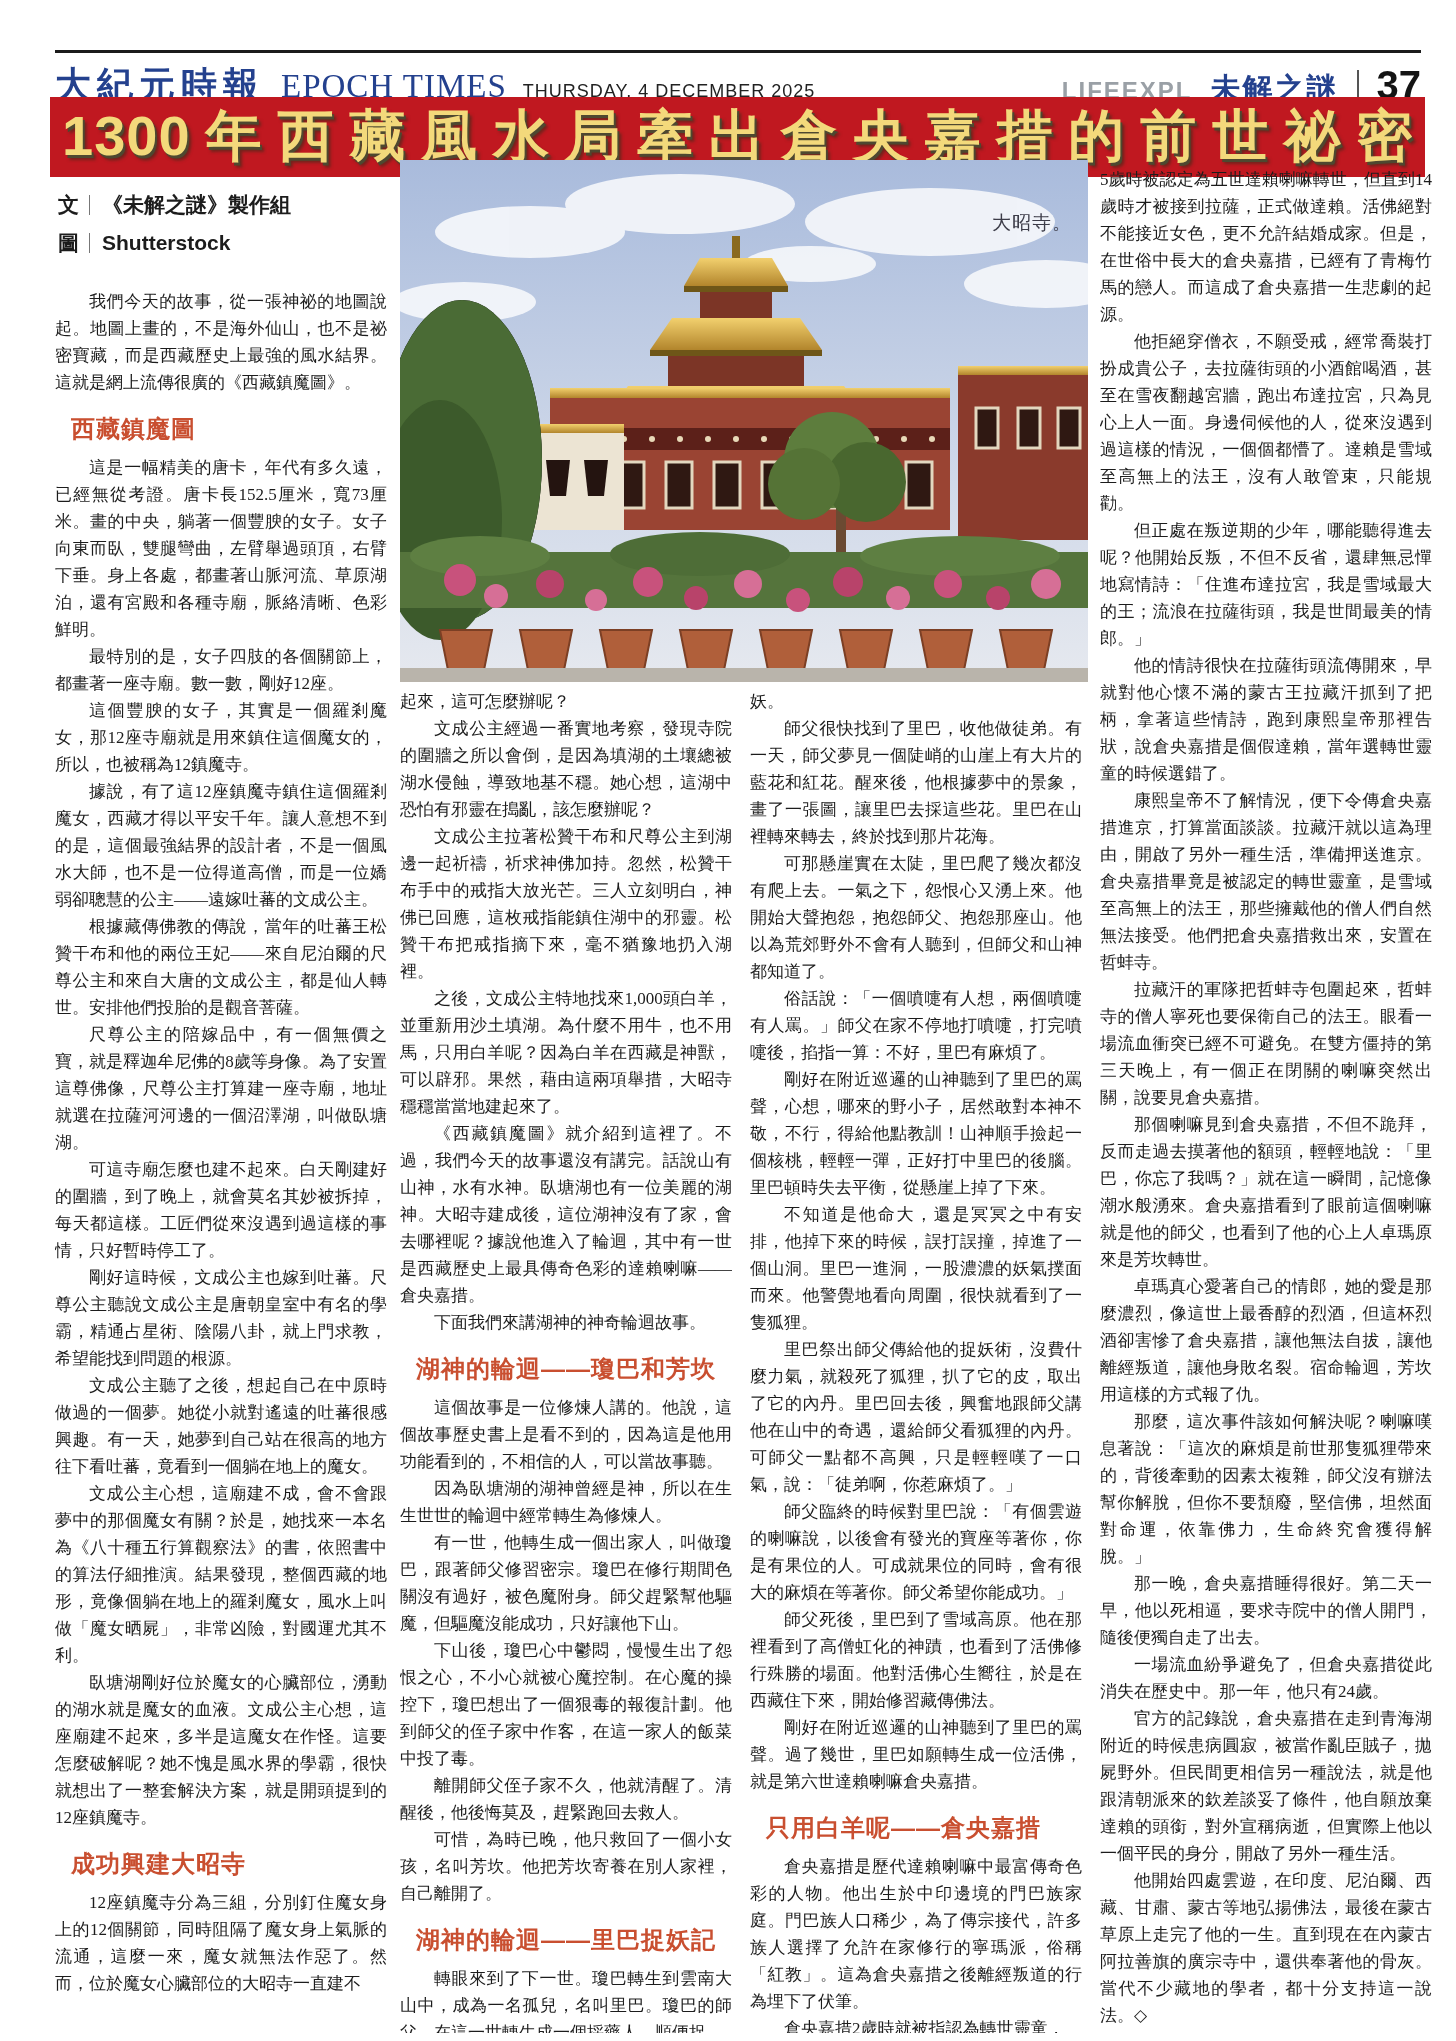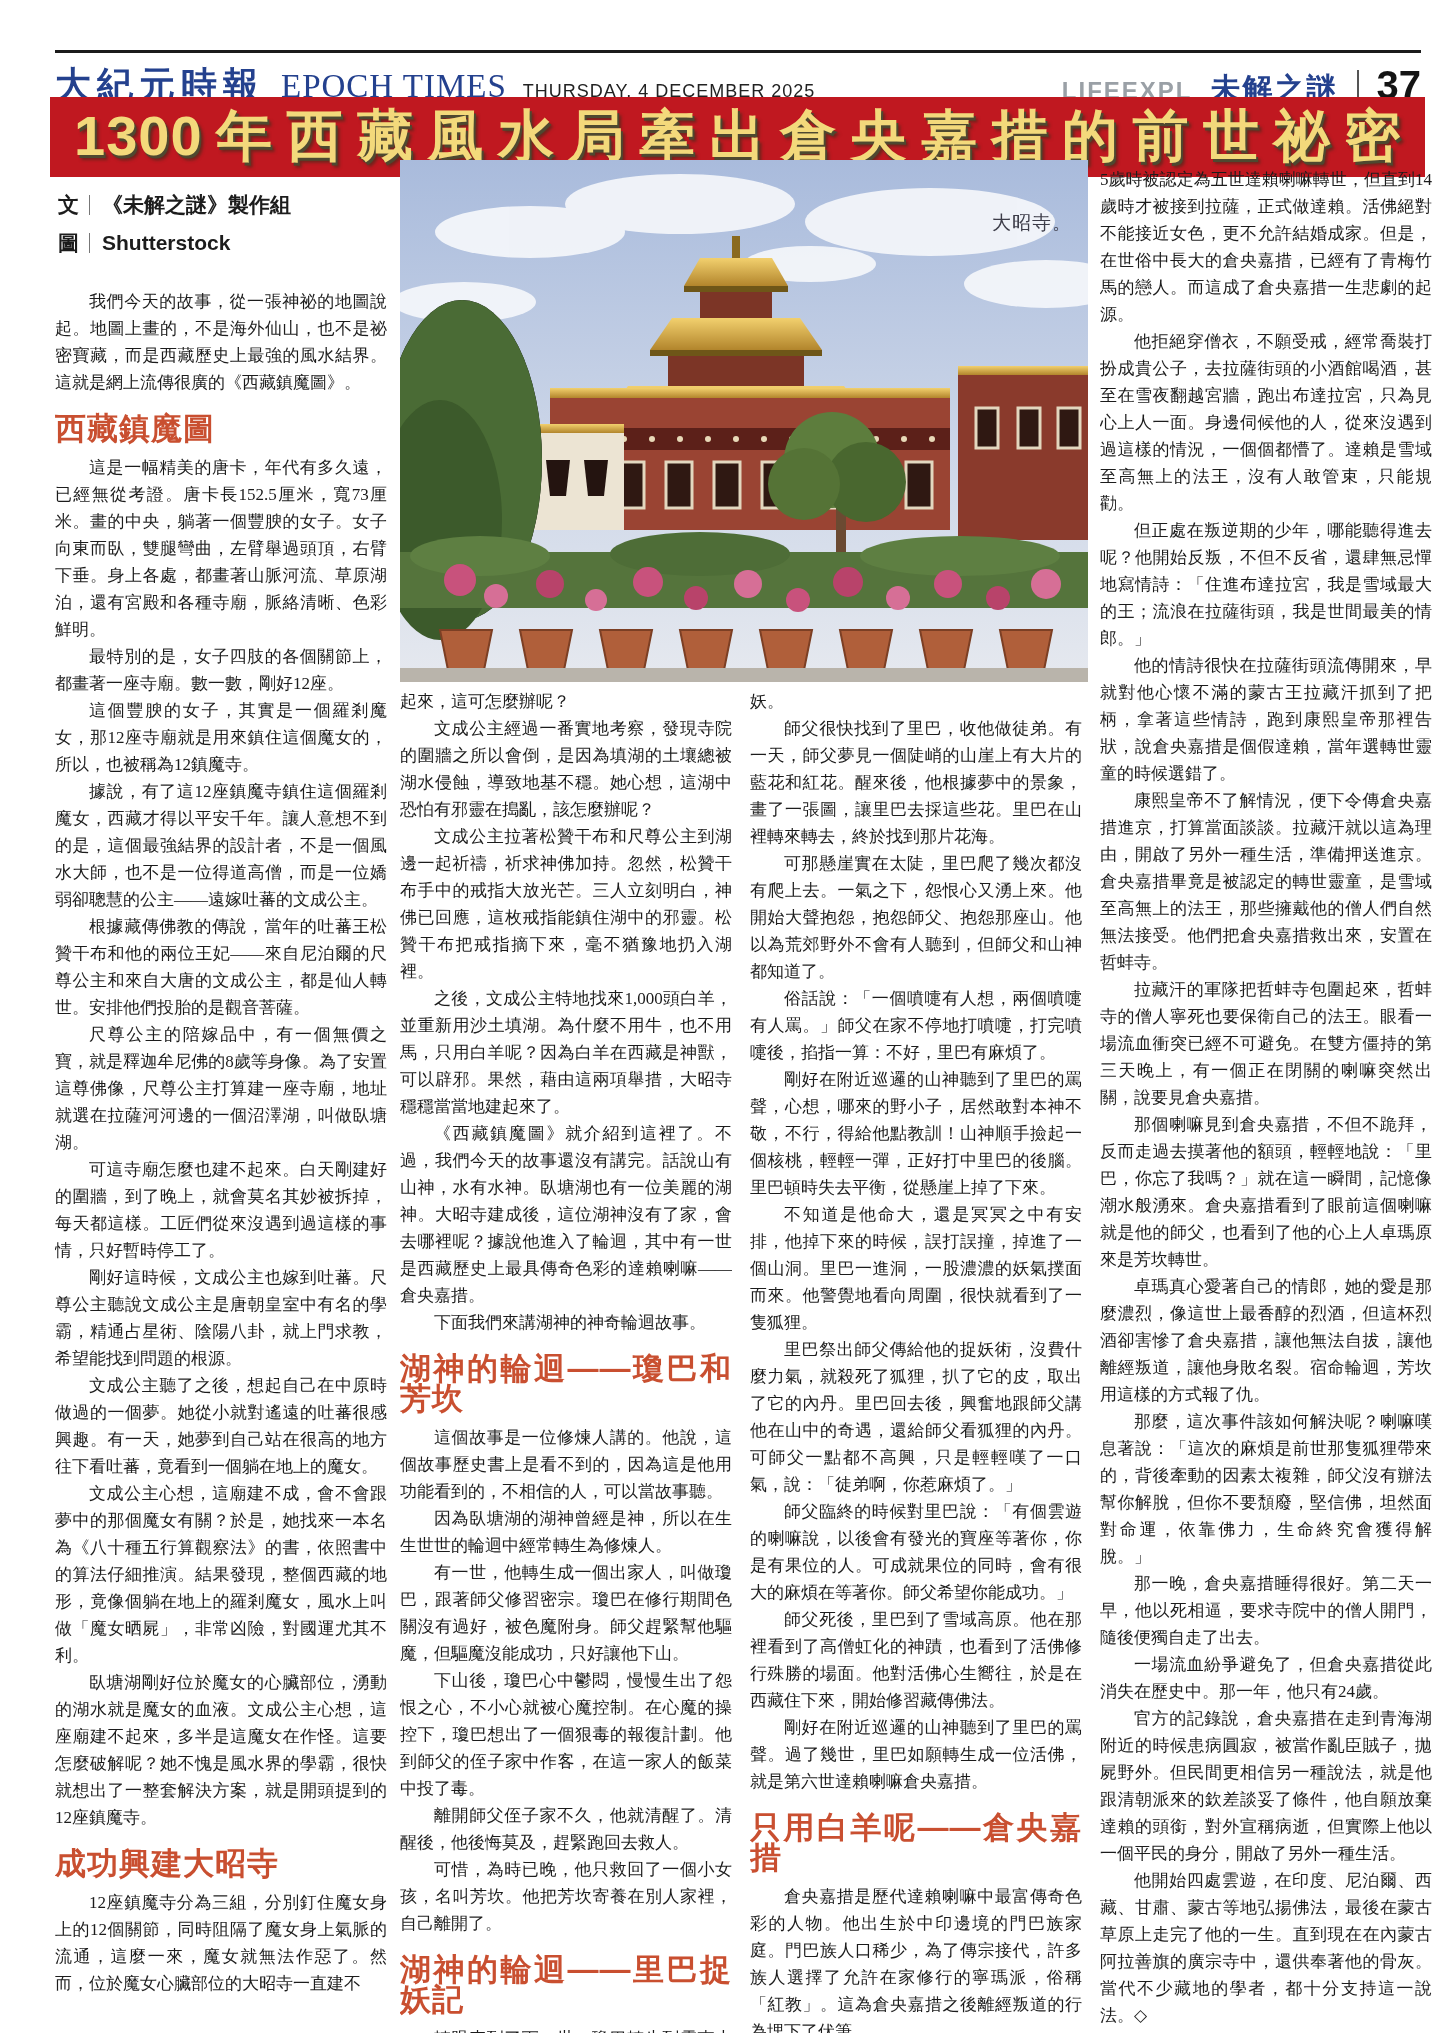--- a/index.html
+++ b/index.html
@@ -24,21 +24,21 @@
   .mast-en{font-size:33px; color:var(--masthead-blue); font-family:"Liberation Serif","DejaVu Serif",serif; letter-spacing:1px;}
   .mast-date{font-size:18px; color:#222; letter-spacing:1px;}
   .mast-right{display:flex; align-items:baseline; gap:18px;}
   .sec-label{font-size:24px; font-weight:700; color:var(--section-gray); letter-spacing:2px;}
   .sec-name{font-size:30px; font-weight:800; color:var(--masthead-blue); letter-spacing:2px;}
   .pg-divider{display:inline-block; width:2px; height:34px; background:#555; align-self:center;}
   .pg-num{font-size:40px; font-weight:800; color:#141414;}
   
   .headline-band{
     position:absolute; left:50px; top:97px; width:1375px; height:80px;
-    background:var(--band-red); margin:0; box-sizing:border-box; padding:0 24px;
+    background:var(--band-red); margin:0; box-sizing:border-box; padding:0 12px;
     font-family:"Liberation Sans","DejaVu Sans",sans-serif;
     font-size:56px; font-weight:800; line-height:78px;
     color:var(--headline-yellow);
     text-shadow:2px 3px 0 #4e4830, 4px 5px 3px rgba(50,45,25,.55);
     text-align:justify; text-align-last:justify; white-space:nowrap; letter-spacing:1px;
   }
   
   .byline{position:absolute; left:58px; top:186px; font-size:21px; line-height:38px;}
   .by-label{font-weight:600;}
   .by-sep{display:inline-block; width:1px; height:20px; background:#777; margin:0 12px 0 10px; vertical-align:-3px;}
@@ -56,22 +56,22 @@
     font-size:17px; line-height:27px; text-align:justify;
   }
   #col1{left:55px;  top:288px; height:1745px;}
   #col2{left:400px; top:688px; height:1345px;}
   #col3{left:750px; top:688px; height:1345px;}
   #col4{left:1100px;top:166px; height:1867px;}
   .body-p{margin:0; text-indent:2em;}
   .body-p.noindent{text-indent:0;}
   .sec-head{
     font-family:"Liberation Sans","DejaVu Sans",sans-serif;
-    color:var(--heading-orange); font-size:31px; line-height:30px;
-    font-weight:800; margin:18px 0 10px; text-indent:0; letter-spacing:1px;
+    color:var(--heading-orange); font-size:24px; line-height:30px;
+    font-weight:800; margin:18px 16px 10px; text-indent:0; letter-spacing:1px;
   }
 </style>
 </head>
 <body>
 
 <div class="page">
 
   <header class="hdr">
     <div class="mast-left">
       <span class="mast-cn">大紀元時報</span>

